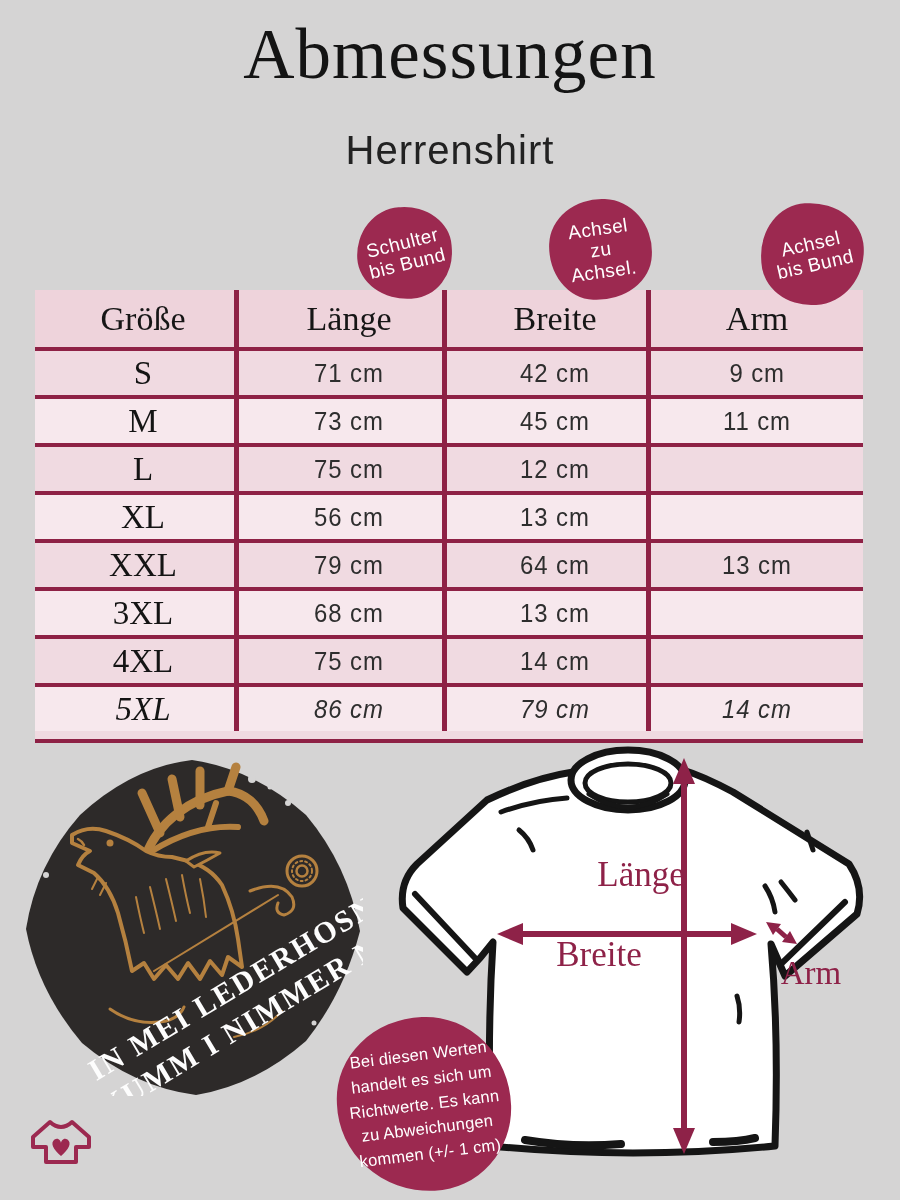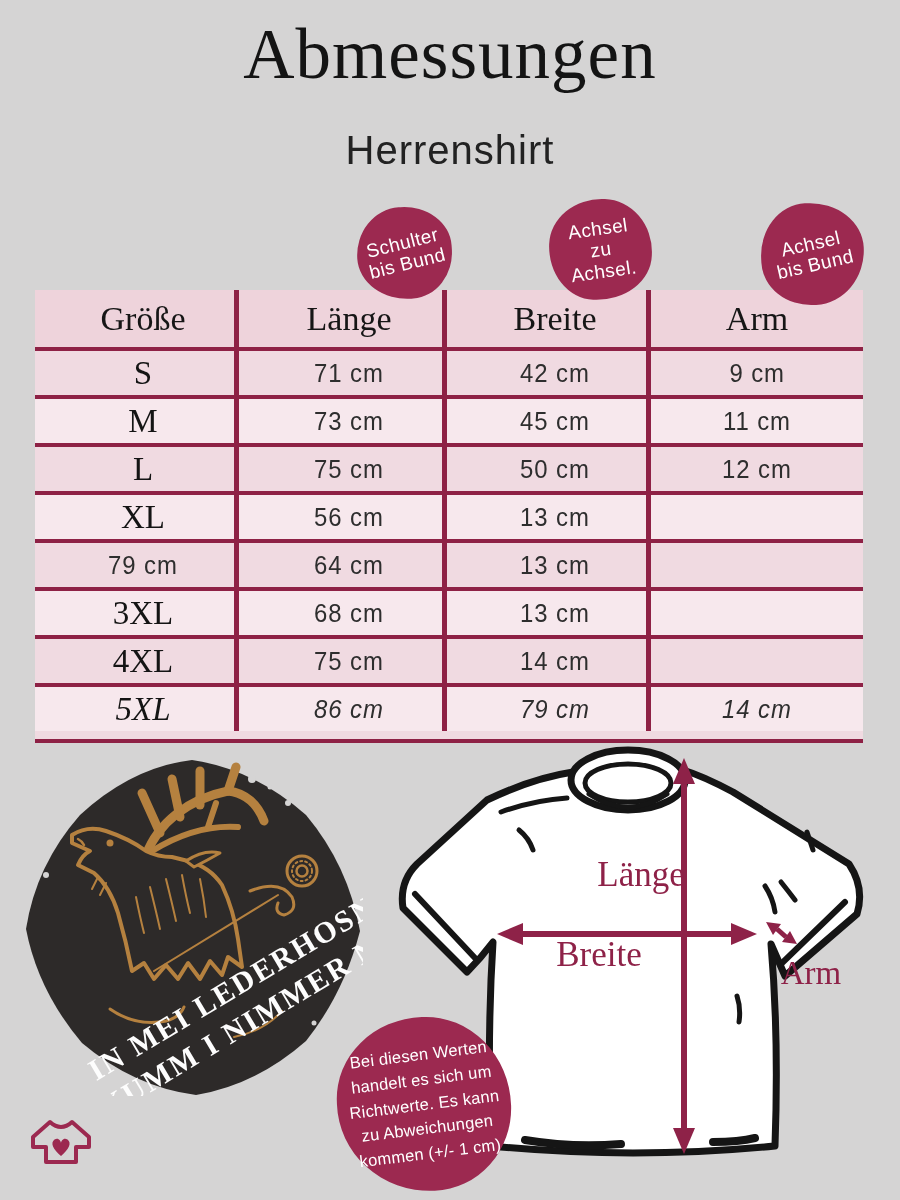--- a/index.html
+++ b/index.html
@@ -125,36 +125,34 @@
       <div class="cell-val">
           <span>11 cm</span>
         </div>
     </div>
     <div class="trow tdata">
       <div class="cell-size">L</div>
       <div class="cell-val">
           <span>75 cm</span>
         </div>
       <div class="cell-val">
-          <span>50 cm</span>
-        </div>
-      <div class="cell-val">
           <span>12 cm</span>
         </div>
     </div>
     <div class="trow tdata">
       <div class="cell-size">XL</div>
       <div class="cell-val">
           <span>56 cm</span>
         </div>
       <div class="cell-val">
           <span>13 cm</span>
         </div>
     </div>
     <div class="trow tdata">
+      <div class="cell-size">XXL</div>
       <div class="cell-val">
           <span>79 cm</span>
         </div>
       <div class="cell-val">
           <span>64 cm</span>
         </div>
       <div class="cell-val">
           <span>13 cm</span>
         </div>
     </div>

